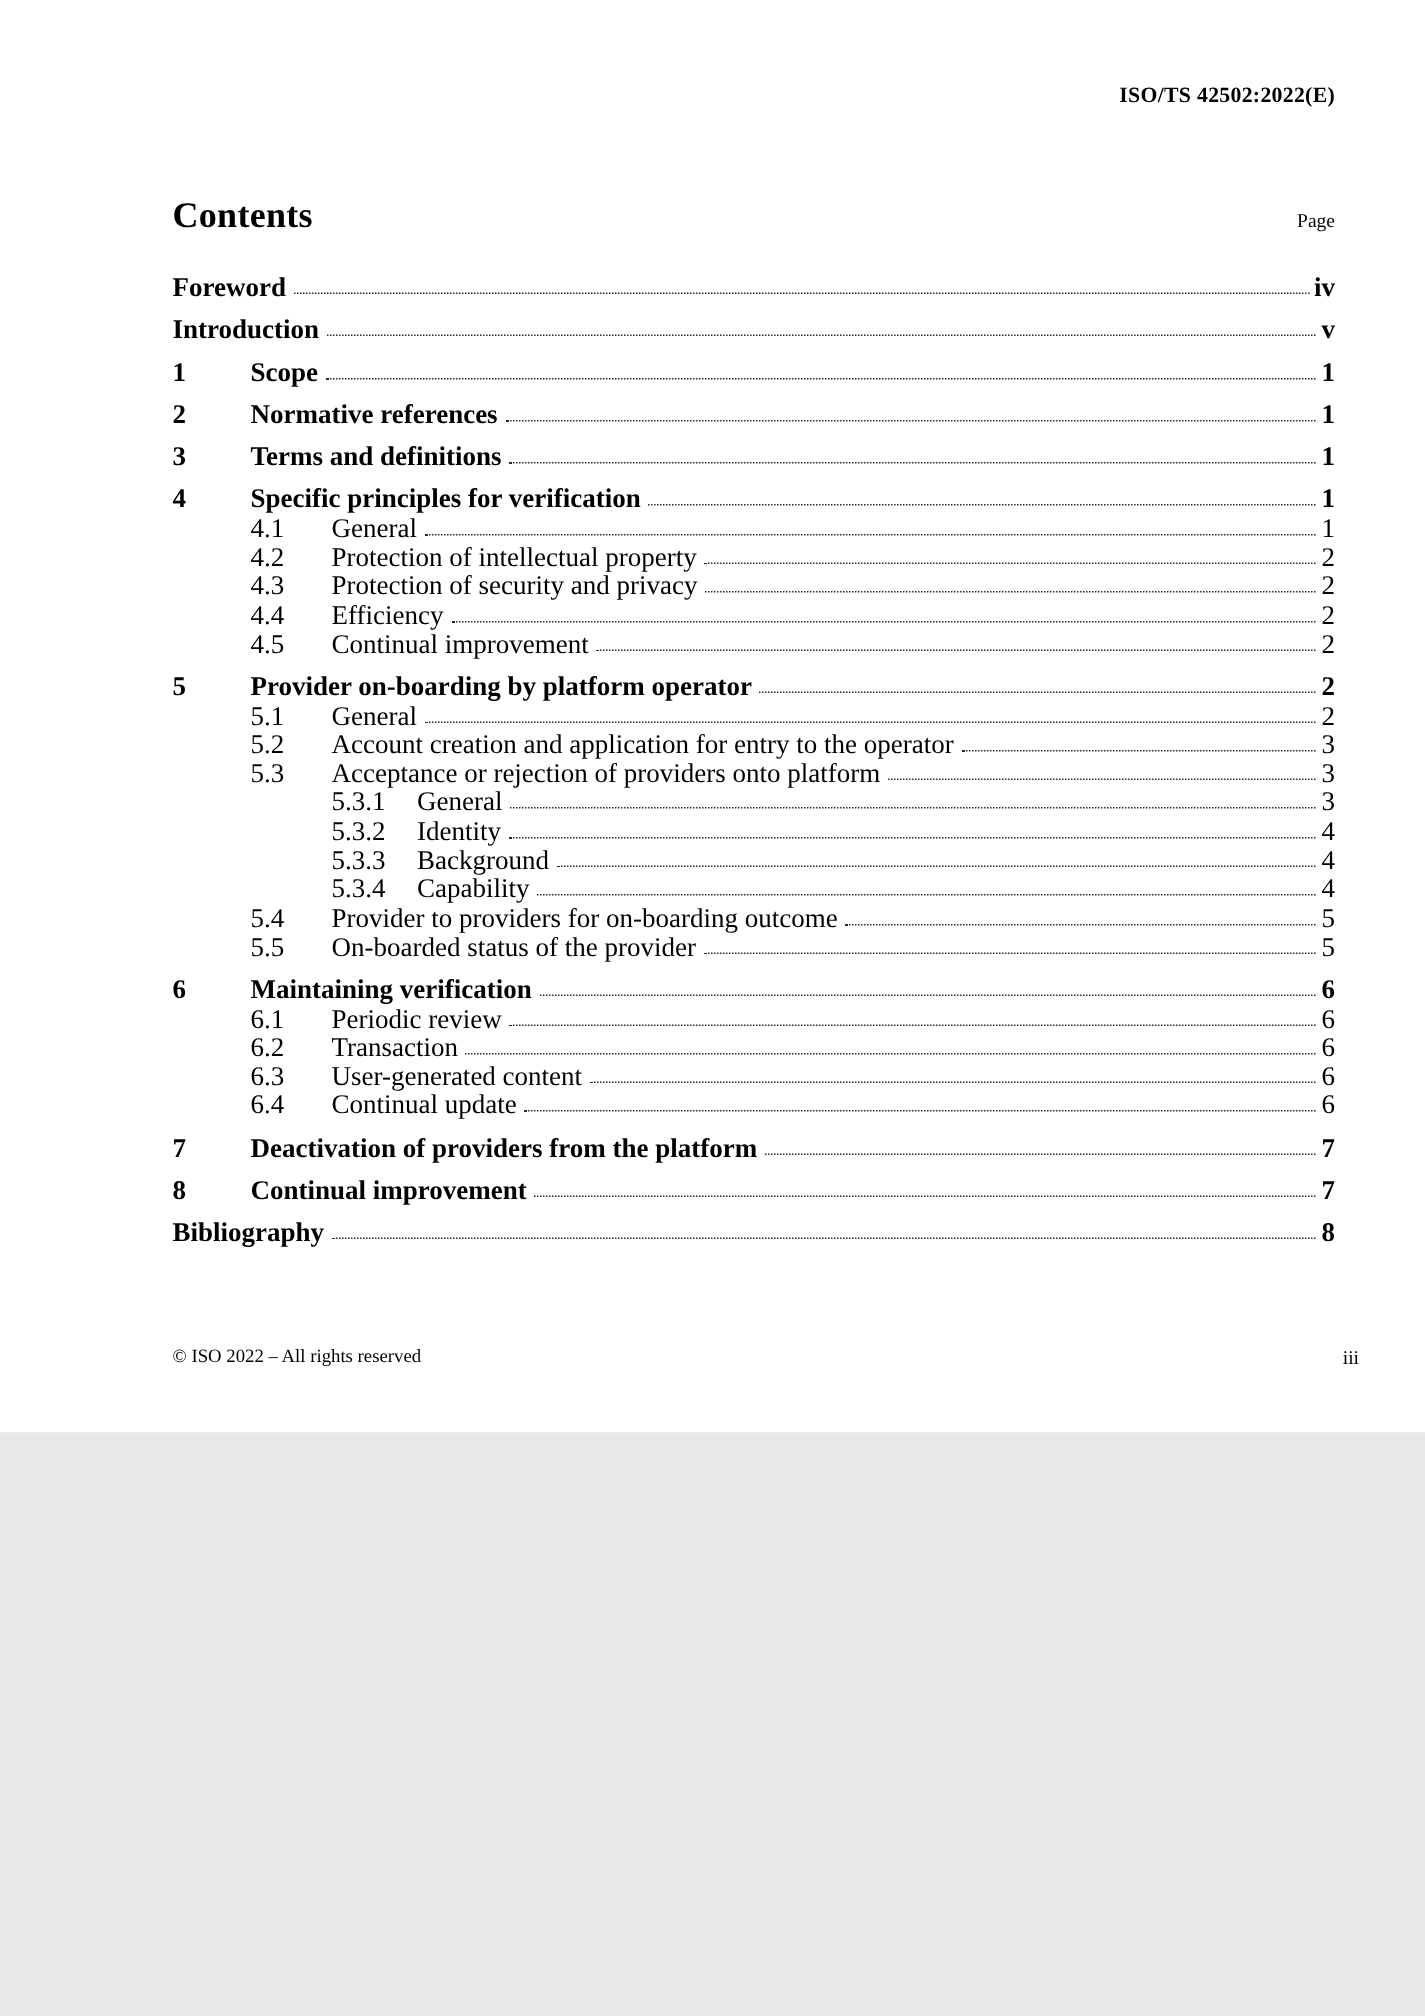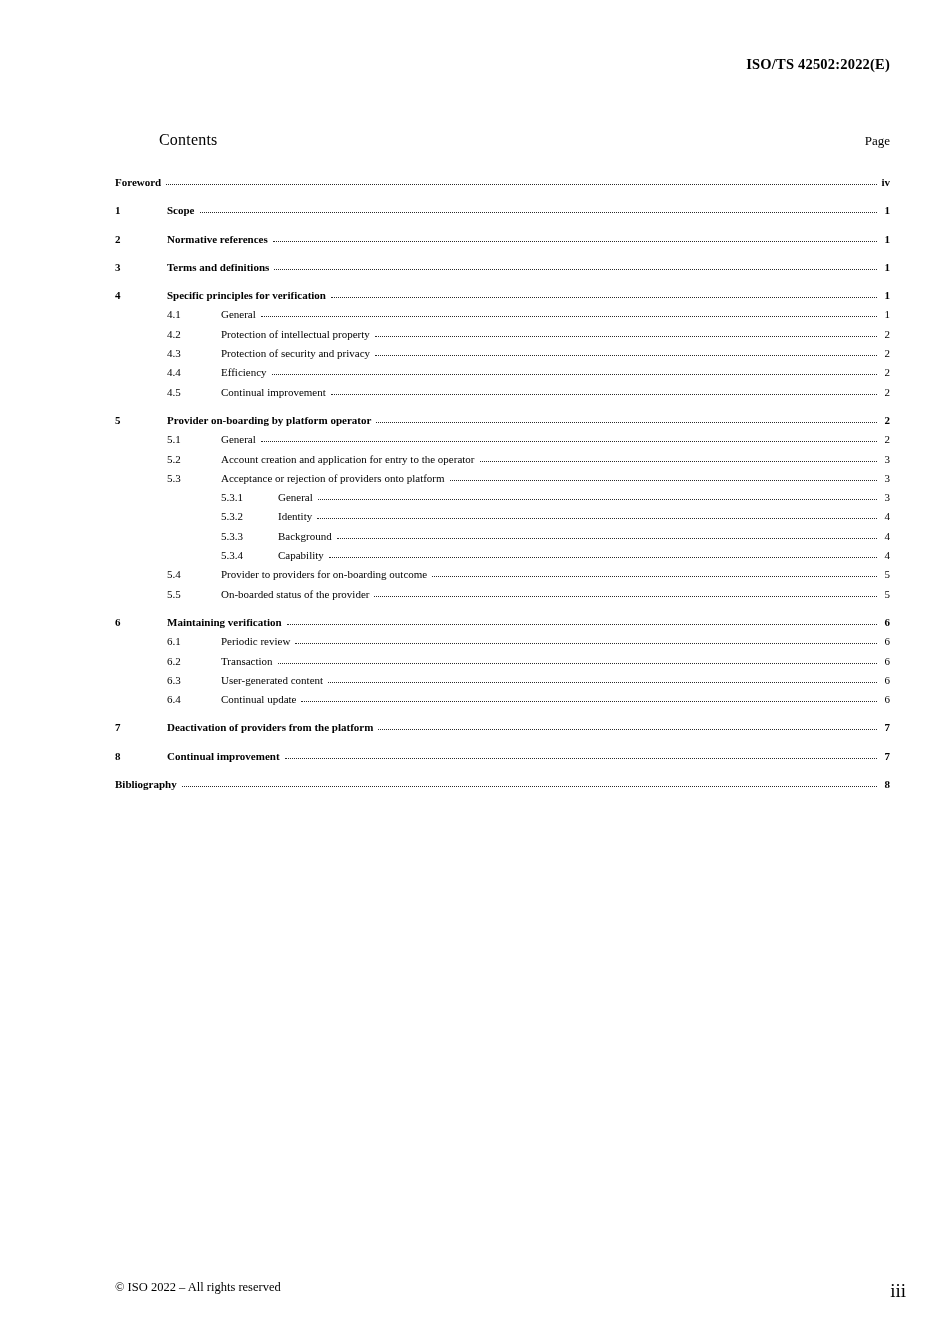--- a/index.html
+++ b/index.html
@@ -2,21 +2,21 @@
 <html><head>
 <meta charset="utf-8">
 <style>
   * { margin: 0; padding: 0; box-sizing: border-box; }
   html, body { background: #e8e8e8; }
   body { font-family: "Liberation Serif", "DejaVu Serif", serif; color: #000; }
 
   .page {
     position: relative;
     width: 950px;
-    height: 1344px;
+    height: 955px;
     margin: 0 auto;
     background: #ffffff;
     overflow: hidden;
   }
 
   .doc-ref {
     position: absolute;
     top: 56px;
     right: 60px;
     font-weight: bold;
@@ -31,33 +31,32 @@
     top: 131px;
   }
 
   .contents-head {
     display: flex;
     align-items: baseline;
     justify-content: space-between;
     margin-bottom: 24px;
   }
   .contents-title {
-    font-size: 16px;
-    font-weight: normal;
+    font-size: 24px;
+    font-weight: bold;
     letter-spacing: 0.2px;
-    margin-left: 44px;
   }
   .page-label { font-size: 13px; text-align: right; }
 
   .toc-list { width: 100%; }
 
   .toc-row {
     display: flex;
     align-items: baseline;
-    font-size: 11px;
+    font-size: 18px;
     line-height: 19.3px;
   }
   .toc-row.bold { font-weight: bold; margin-top: 9px; }
 
   .num { flex: none; }
   .lvl1 .num { width: 52px; }
   .lvl2 { padding-left: 52px; }
   .lvl2 .num { width: 54px; }
   .lvl3 { padding-left: 106px; }
   .lvl3 .num { width: 57px; }
@@ -77,21 +76,21 @@
   .footer {
     position: absolute;
     left: 115px;
     right: 44px;
     bottom: 42px;
     display: flex;
     justify-content: space-between;
     align-items: flex-start;
     font-size: 12.5px;
   }
-  .footer .page-num { font-size: 19px; }
+  .footer .page-num { font-size: 13px; }
 </style>
 </head>
 <body>
 
 <div class="page">
 
   <div class="doc-ref">ISO/TS 42502:2022(E)</div>
 
   <div class="content">
 
@@ -100,20 +99,26 @@
       <div class="page-label">Page</div>
     </div>
 
     <div class="toc-list">
         <div class="toc-row lvl0 bold">
 
     <span class="ttl">Foreword</span>
     <span class="leader"></span>
     <span class="pg">iv</span>
   </div>
+        <div class="toc-row lvl0 bold">
+
+    <span class="ttl">Introduction</span>
+    <span class="leader"></span>
+    <span class="pg">v</span>
+  </div>
         <div class="toc-row lvl1 bold">
     <span class="num">1</span>
     <span class="ttl">Scope</span>
     <span class="leader"></span>
     <span class="pg">1</span>
   </div>
         <div class="toc-row lvl1 bold">
     <span class="num">2</span>
     <span class="ttl">Normative references</span>
     <span class="leader"></span>

